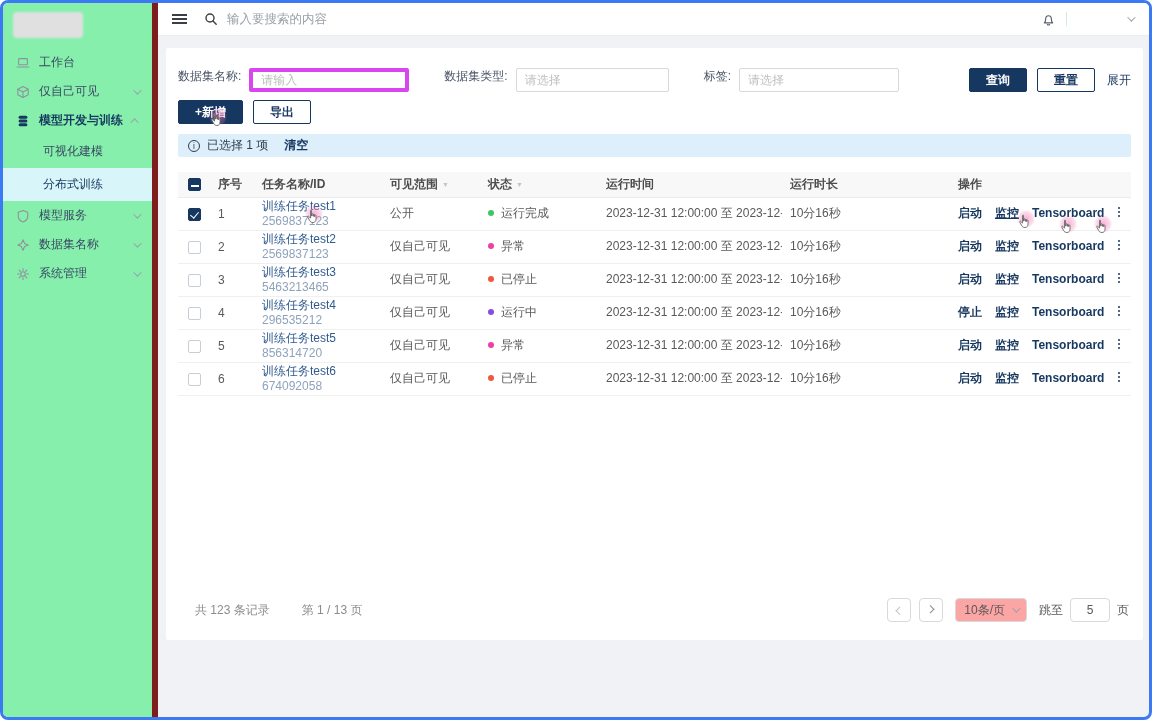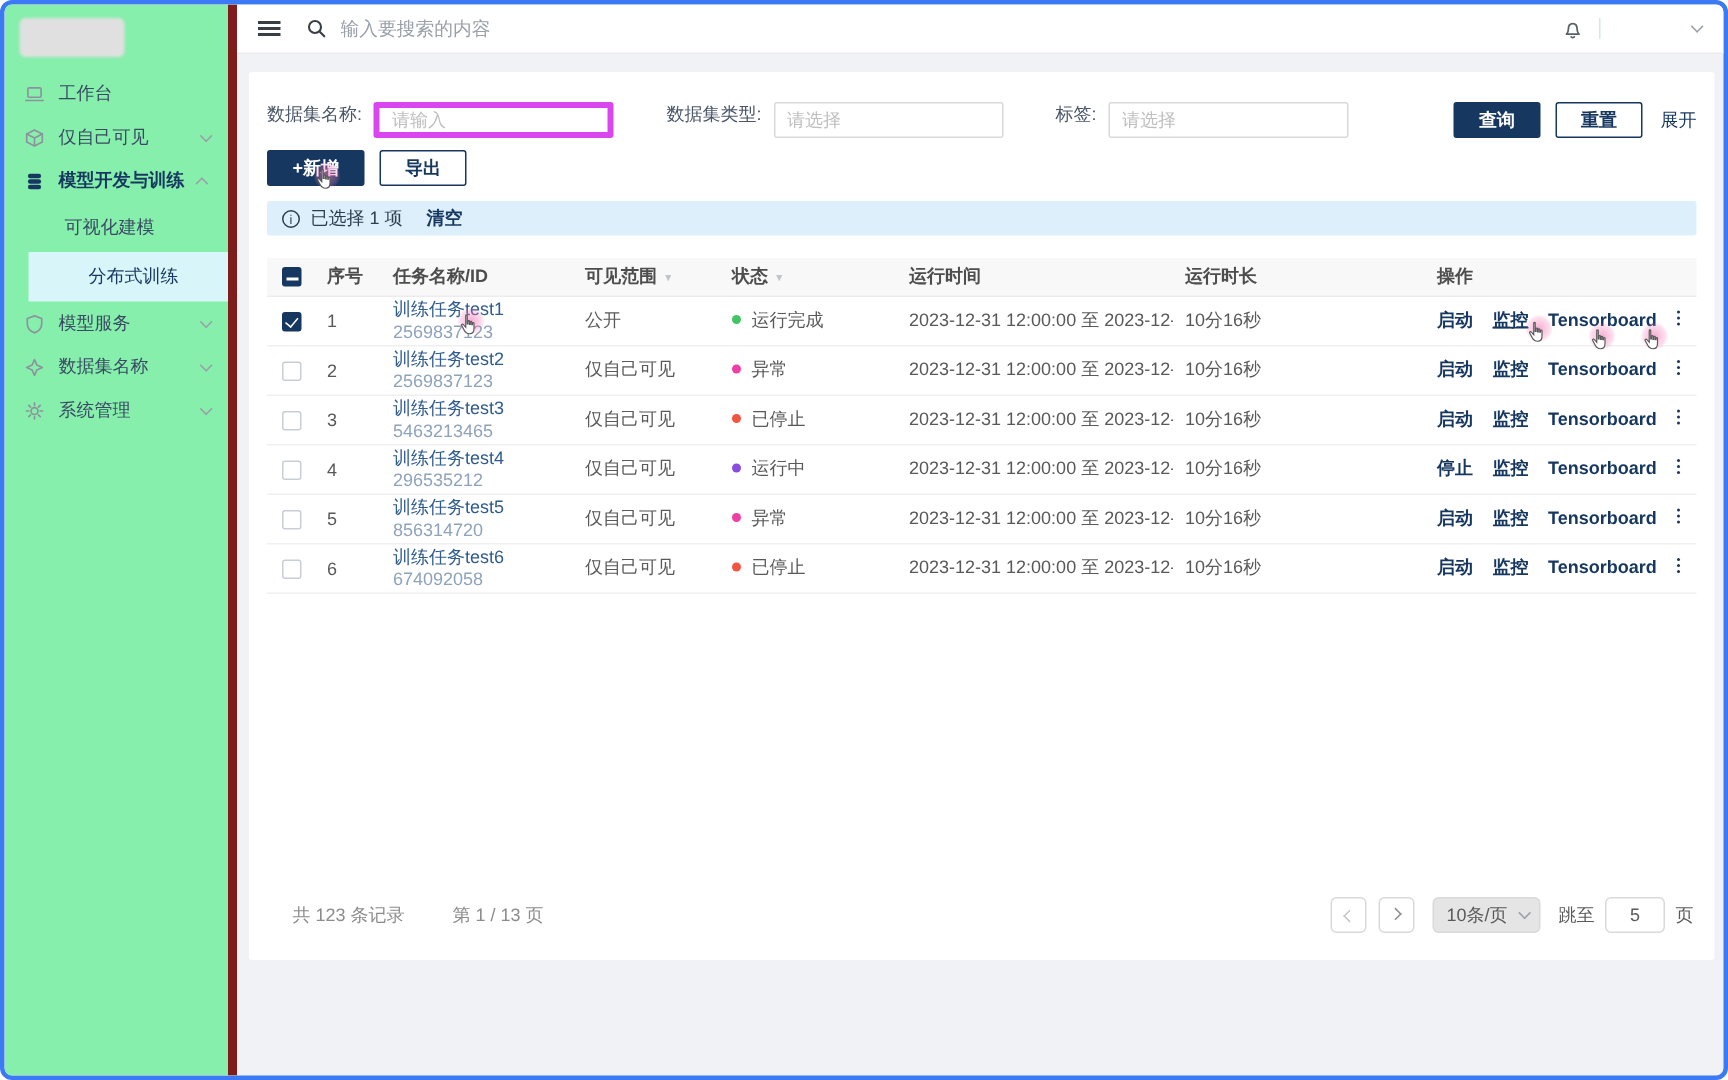--- a/index.html
+++ b/index.html
@@ -6,21 +6,21 @@
   body { font-family: "Liberation Sans", "DejaVu Sans", sans-serif; background:#fff; }
   .frame { position:relative; width:1152px; height:720px; border:3px solid #3c79f5; border-radius:8px; overflow:hidden; background:#f0f2f5; }
 
   
   .sidebar { position:absolute; left:0; top:0; bottom:0; width:155px; background:#86efac; border-right:6px solid #7f1d1d; }
   .logo-ph { margin:9px 0 10px 10px; width:70px; height:26px; background:#e0e0e0; border-radius:4px; filter:blur(1px); }
   .menu-item { position:relative; display:flex; align-items:center; height:29px; padding-left:13px; font-size:12px; color:#3a4a63; cursor:pointer; }
   .menu-item .mi-icon { width:14px; height:14px; margin-right:9px; flex:0 0 14px; display:flex; align-items:center; }
   .menu-item .chev { position:absolute; right:13px; }
   .sub-item { display:flex; align-items:center; height:33px; padding-left:40px; font-size:12px; color:#3a4a63; cursor:pointer; }
-  .sub-item.active { background:#d8f5f9; color:#16375f;margin-left:16px; }
+  .sub-item.active { background:#d8f5f9; color:#16375f; }
   .menu-item.section-active { color:#16375f; font-weight:bold; }
   svg.icn { stroke:#8d939c; fill:none; stroke-width:1.1; stroke-linecap:round; stroke-linejoin:round; }
 
   
   .arr { display:inline-block; width:6px; height:6px; border-right:1.3px solid #9aa0a8; border-bottom:1.3px solid #9aa0a8; }
   .arr.down { transform:rotate(45deg) translateY(-2px); }
   .arr.up { transform:rotate(-135deg) translateY(-2px); }
 
   
   .topbar { position:absolute; left:155px; right:0; top:0; height:33px; background:#fff; border-bottom:1px solid #ececec; display:flex; align-items:center; }
@@ -80,21 +80,21 @@
   
   .pager { margin-top:auto; display:flex; align-items:center; font-size:12px; color:#8c8c8c; padding:0 2px; }
   .pg-total { margin-left:15px; } .pg-page { margin-left:32px; }
   .pg-right { margin-left:auto; display:flex; align-items:center; }
   .page-btn { width:24px; height:24px; border:1px solid #d9d9d9; border-radius:4px; background:#fff; color:#595959; display:inline-flex; align-items:center; justify-content:center; margin-left:8px; cursor:pointer; }
   .page-btn.active { background:#d8f3f6; border-color:#c4ebf0; color:#16375f; font-weight:bold; }
   .page-btn .arr { border-color:#8c8c8c; }
   .page-btn.disabled .arr { border-color:#c5c5c5; }
   .arr.left { transform:rotate(135deg) translateY(-1px); }
   .arr.right { transform:rotate(-45deg) translateY(-1px); }
-  .size-select { height:24px; border:1px solid #d9d9d9; border-radius:4px; background:#e5e5e5; color:#595959; display:inline-flex; align-items:center; padding:0 8px; margin-left:12px; cursor:pointer; }
+  .size-select { height:24px; border:1px solid #d9d9d9; border-radius:4px; background:#fca5a5; color:#595959; display:inline-flex; align-items:center; padding:0 8px; margin-left:12px; cursor:pointer; }
   .size-select .arr { margin-left:7px; }
   .jump-label { margin-left:12px; color:#595959; }
   .jump-input { width:40px; height:24px; border:1px solid #d9d9d9; border-radius:4px; text-align:center; font-size:12px; color:#595959; margin:0 7px; outline:none; }
   .jump-suffix { color:#595959; }
 
   
   .cursor { position:absolute; width:22px; height:22px; pointer-events:none; z-index:40; }
   .cursor::before { content:""; position:absolute; left:-1px; top:-4px; width:18px; height:18px; border-radius:50%;
     background:radial-gradient(circle, rgba(243,120,182,.6) 0%, rgba(243,120,182,.25) 55%, rgba(243,120,182,0) 75%); }
   .cursor svg { position:relative; }

